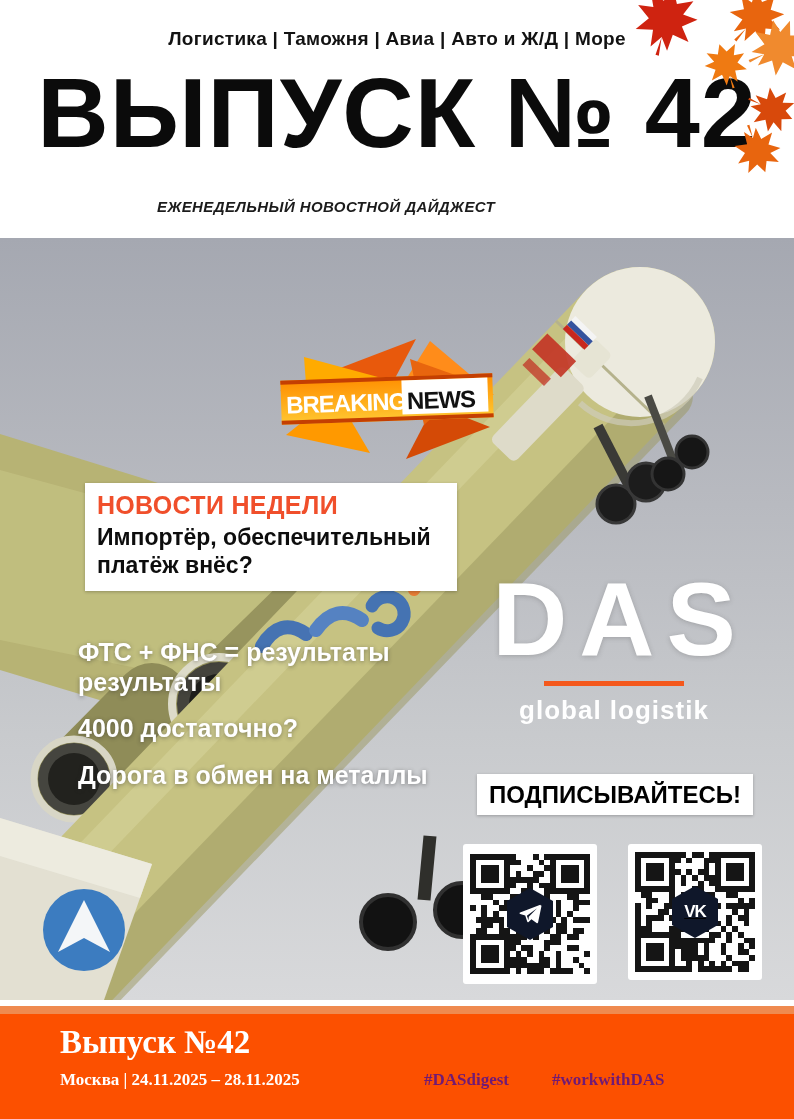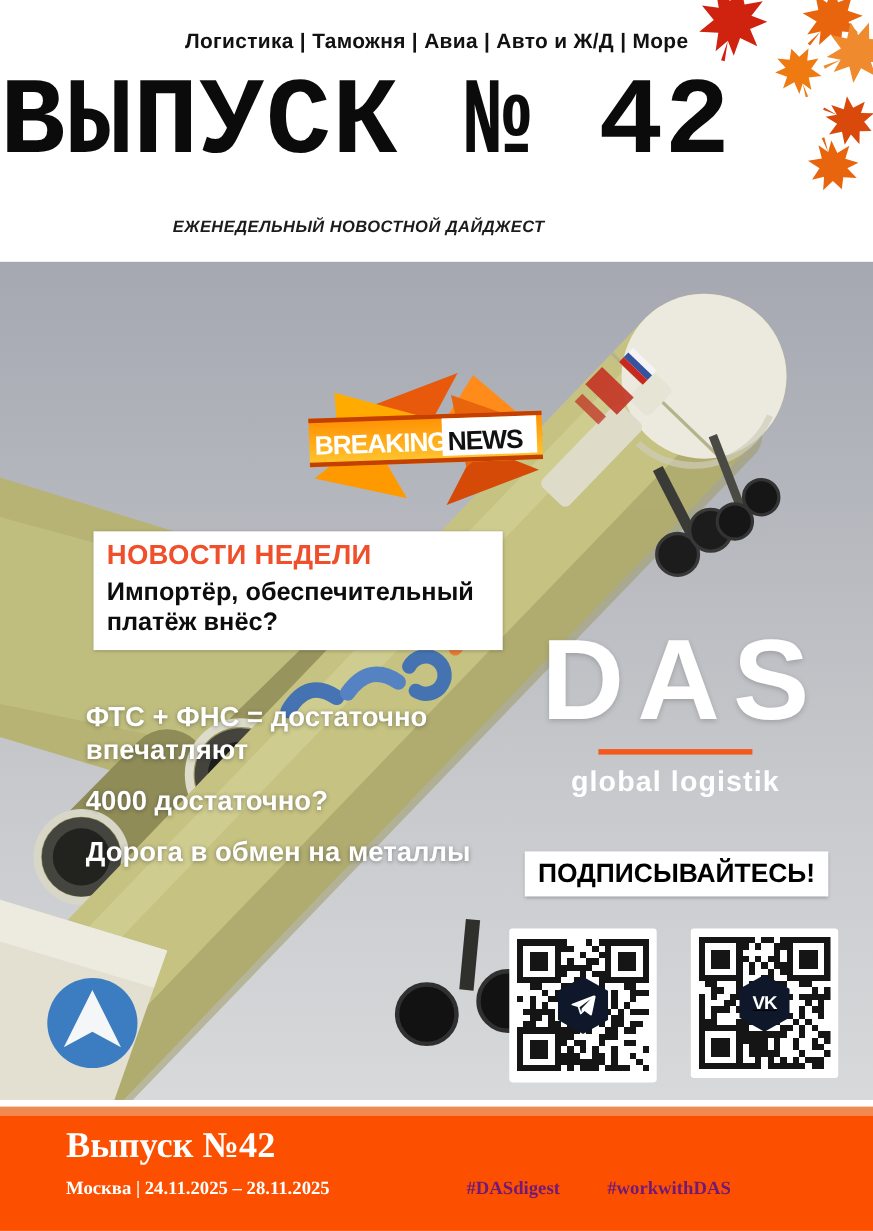--- a/index.html
+++ b/index.html
@@ -6,22 +6,22 @@
   body{
     width:794px;height:1119px;position:relative;background:#ffffff;
     font-family:"Liberation Sans",sans-serif;overflow:hidden;
   }
   
   .topnav{
     position:absolute;top:28px;left:0;right:0;text-align:center;
     font-size:19px;font-weight:bold;color:#121212;letter-spacing:.3px;
   }
   .title{
-    position:absolute;top:56px;left:0;right:0;text-align:left;z-index:1;
-    font-family:Liberation Mono, monospace;font-weight:bold;font-size:99px;
+    position:absolute;top:56px;left:0;right:0;text-align:center;z-index:1;
+    font-family:Liberation Sans, sans-serif;font-weight:bold;font-size:99px;
     color:#0b0b0b;letter-spacing:1px;white-space:nowrap;
   }
   .subtitle{
     position:absolute;top:198px;left:157px;font-style:italic;font-weight:600;
     font-size:15px;color:#1c1c1c;letter-spacing:.4px;
   }
   .leaves{position:absolute;top:-4px;right:-8px;width:184px;height:208px;z-index:5;}
   
   .photo{
     position:absolute;top:238px;left:0;width:794px;height:762px;overflow:hidden;
@@ -191,21 +191,21 @@
       <text x="129" y="77" font-size="24" font-weight="bold" fill="#111111" letter-spacing="-1">NEWS</text>
     </g>
   </svg>
 
   <div class="weekbox">
     <div class="label">НОВОСТИ НЕДЕЛИ</div>
     <div class="headline">Импортёр, обеспечительный платёж внёс?</div>
   </div>
 
   <div class="headlines">
-    <div class="item">ФТС + ФНС = достаточно впечатляют</div>
+    <div class="item">ФТС + ФНС = результаты результаты</div>
     <div class="item">4000 достаточно?</div>
     <div class="item">Дорога в обмен на металлы</div>
   </div>
 
   <div class="das">
     <div class="name">DAS</div>
     <div class="rule"></div>
     <div class="tagline">global logistik</div>
   </div>
 

